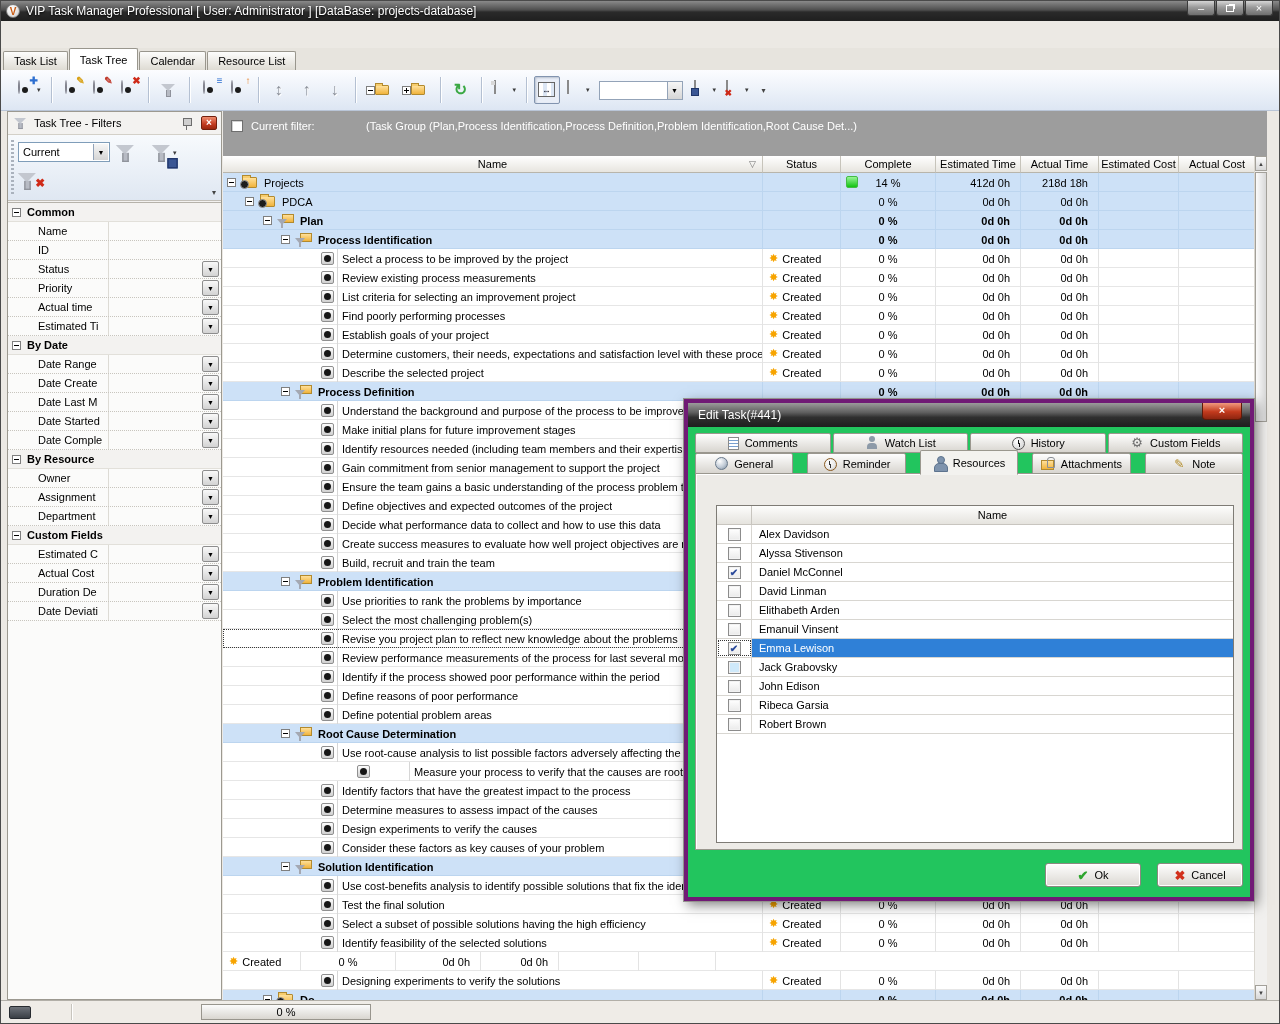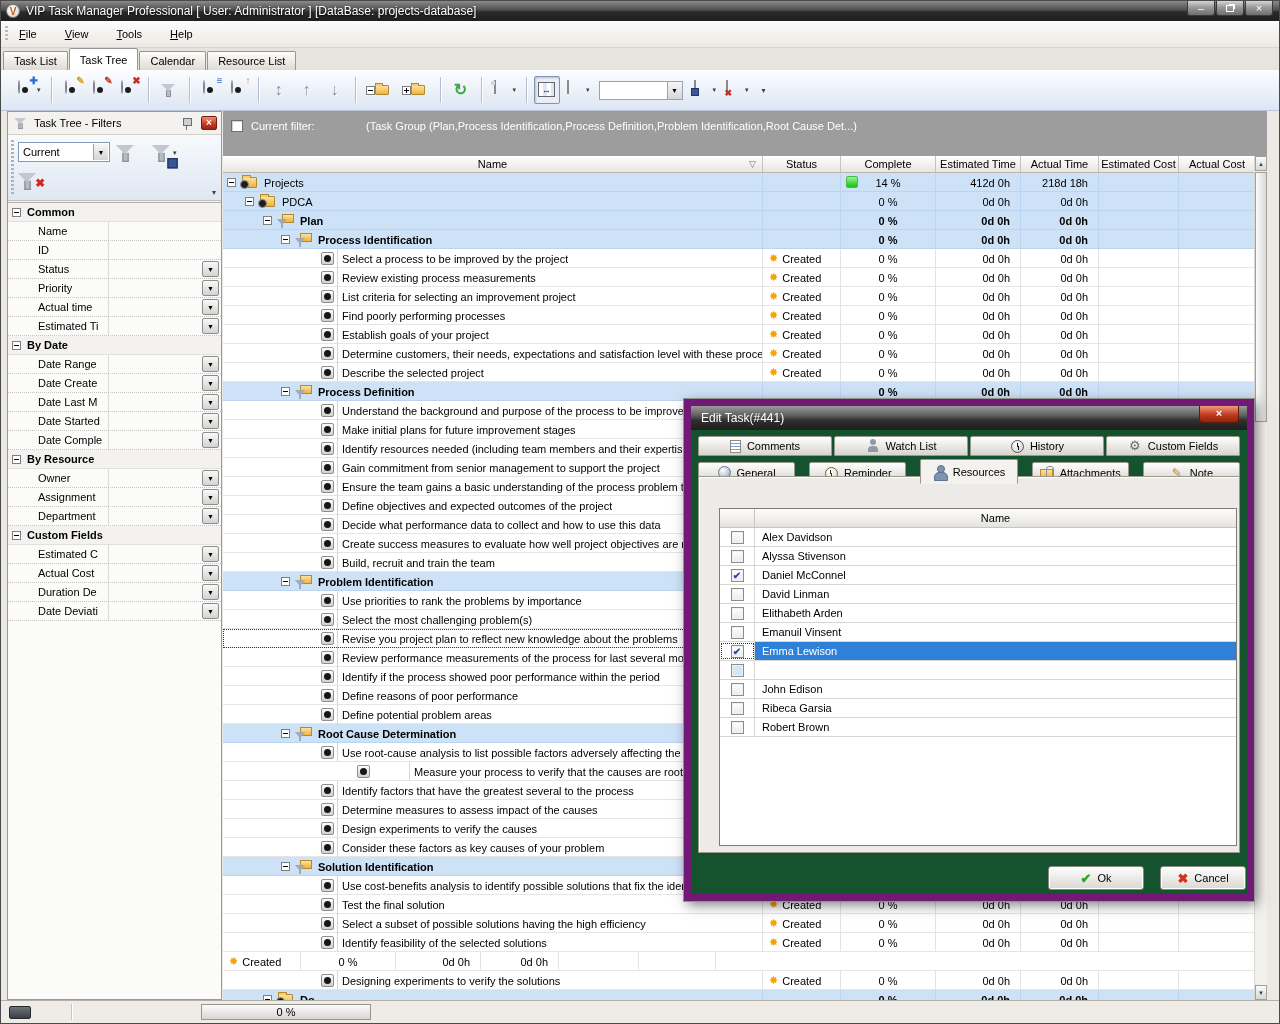--- a/index.html
+++ b/index.html
@@ -145,30 +145,30 @@
   .ic-group::after{content:"";position:absolute;left:4px;bottom:-1px;width:2px;height:4px;background:#a4a8b2;z-index:2;}
   .row .expbox{margin-right:3px;margin-top:0;}
   
   .vscroll{position:absolute;top:45px;right:0;width:13px;bottom:0;background:#f1f0ee;border-left:1px solid #dad7d0;}
   .sbtn{height:15px;background:linear-gradient(#fbfbfb,#d8d8d8);border:1px solid #a3a099;
     font-size:6px;display:flex;align-items:center;justify-content:center;color:#444;}
   .sbtn.bottom{position:absolute;bottom:0;left:0;right:0;}
   .sthumb{position:absolute;top:16px;left:0;right:0;height:250px;
     background:linear-gradient(90deg,#fbfbfb,#d8d8d8);border:1px solid #a3a099;}
   
-  .dialog{position:absolute;left:683px;top:398px;width:570px;height:502px;background:#14532d;
-    border:7px solid #701a75;box-shadow:0 0 0 1px #93918d,3px 4px 12px rgba(0,0,0,.5);z-index:50;}
+  .dialog{position:absolute;left:683px;top:398px;width:570px;height:502px;background:#22c55e;
+    border:4px solid #701a75;box-shadow:0 0 0 1px #93918d,3px 4px 12px rgba(0,0,0,.5);z-index:50;}
   .dtitle{height:24px;background:linear-gradient(#9b9b9b,#5e5e5e 40%,#2f2f2f 60%,#1e1e1e);
     color:#fff;display:flex;align-items:center;padding-left:10px;font-size:12px;position:relative;}
   .dclose{position:absolute;right:8px;top:0;width:40px;height:17px;
     background:linear-gradient(#f09a7f,#c23a1d 55%,#8e2510);border:1px solid #5f1a08;border-top:none;
     border-radius:0 0 4px 4px;color:#fff;text-align:center;font-weight:bold;font-size:11px;line-height:15px;}
   .dtabs{position:absolute;left:7px;right:7px;display:flex;gap:2px;}
   .dtabs1{top:30px;height:20px;}
-  .dtabs2{top:56px;height:21px;gap:14px;}
+  .dtabs2{top:50px;height:21px;gap:14px;}
   .dtab{flex:1;display:flex;align-items:center;justify-content:center;gap:6px;
     background:linear-gradient(#fefefe,#d8d5cf);border:1px solid #9a978e;border-radius:2px 2px 0 0;overflow:hidden;}
   .dtab.active{background:#f3f2ef;margin-top:-3px;height:25px;z-index:3;border-bottom-color:#f3f2ef;}
   .dpage{position:absolute;left:7px;top:70px;right:7px;height:377px;background:#edebe7;
     border:1px solid #9a978e;box-shadow:inset 1px 1px 0 #fff;}
   .dico{width:14px;height:14px;position:relative;display:inline-block;flex:none;}
   .ic-comments{width:11px;height:13px;border:1px solid #8a8a8a;background:repeating-linear-gradient(#fff 0 2px,#7aa0cf 2px 3px);}
   .ic-watch::before{content:"";position:absolute;left:4px;top:0;width:6px;height:6px;border-radius:50%;background:#8d9aa8;}
   .ic-watch::after{content:"";position:absolute;left:2px;top:7px;width:10px;height:6px;border-radius:4px 4px 0 0;background:#8d9aa8;}
   .ic-history::before{content:"";position:absolute;left:1px;top:1px;width:11px;height:11px;border-radius:50%;
@@ -227,27 +227,20 @@
         </div>
       <div class="winbtn">
           <span class="restorebox"></span>
         </div>
       <div class="winbtn">
           <span>×</span>
         </div>
     </div>
   </div>
 
-  <div class="menubar">
-    <span class="mgrip"></span>
-  <span class="menu-item"><u>F</u>ile</span>
-      <span class="menu-item"><u>V</u>iew</span>
-      <span class="menu-item"><u>T</u>ools</span>
-      <span class="menu-item"><u>H</u>elp</span>
-    </div>
 
   <div class="viewtabs">
       <div class="vtab">Task List</div>
       <div class="vtab active">Task Tree</div>
       <div class="vtab">Calendar</div>
       <div class="vtab">Resource List</div>
     </div>
 
   <div class="toolbar">
       <div class="tbtn">
@@ -1322,21 +1315,21 @@
             <span></span>
           </div>
           <div class="cell num" style="width: 77px;">
             <span></span>
           </div>
         </div>
         <div class="row">
           <div class="cell namecell" style="width: 540px;">
             <span class="indent" style="width: 96px;"></span>
             <span class="ic-task"></span>
-            <span class="nlabel tasklabel">Identify factors that have the greatest several to the process</span>
+            <span class="nlabel tasklabel">Identify factors that have the greatest impact to the process</span>
           </div>
           <div class="cell statuscell" style="width: 78px;">
             <span class="star">✸</span>
             <span>Created</span>
           </div>
           <div class="cell" style="width: 95px;">
             <span>0 %</span>
           </div>
           <div class="cell num" style="width: 85px;">
             <span>0d 0h</span>
@@ -1744,20 +1737,23 @@
               <div class="rcb focusbox">
                 <span class="cb2 checked">✔</span>
               </div>
               <div class="rname">
                 <span>Emma Lewison</span>
               </div>
             </div>
             <div class="rrow">
               <div class="rcb">
                 <span class="cb2 hot"></span>
+              </div>
+              <div class="rname">
+                <span>Jack Grabovsky</span>
               </div>
             </div>
             <div class="rrow">
               <div class="rcb">
                 <span class="cb2"></span>
               </div>
               <div class="rname">
                 <span>John Edison</span>
               </div>
             </div>

